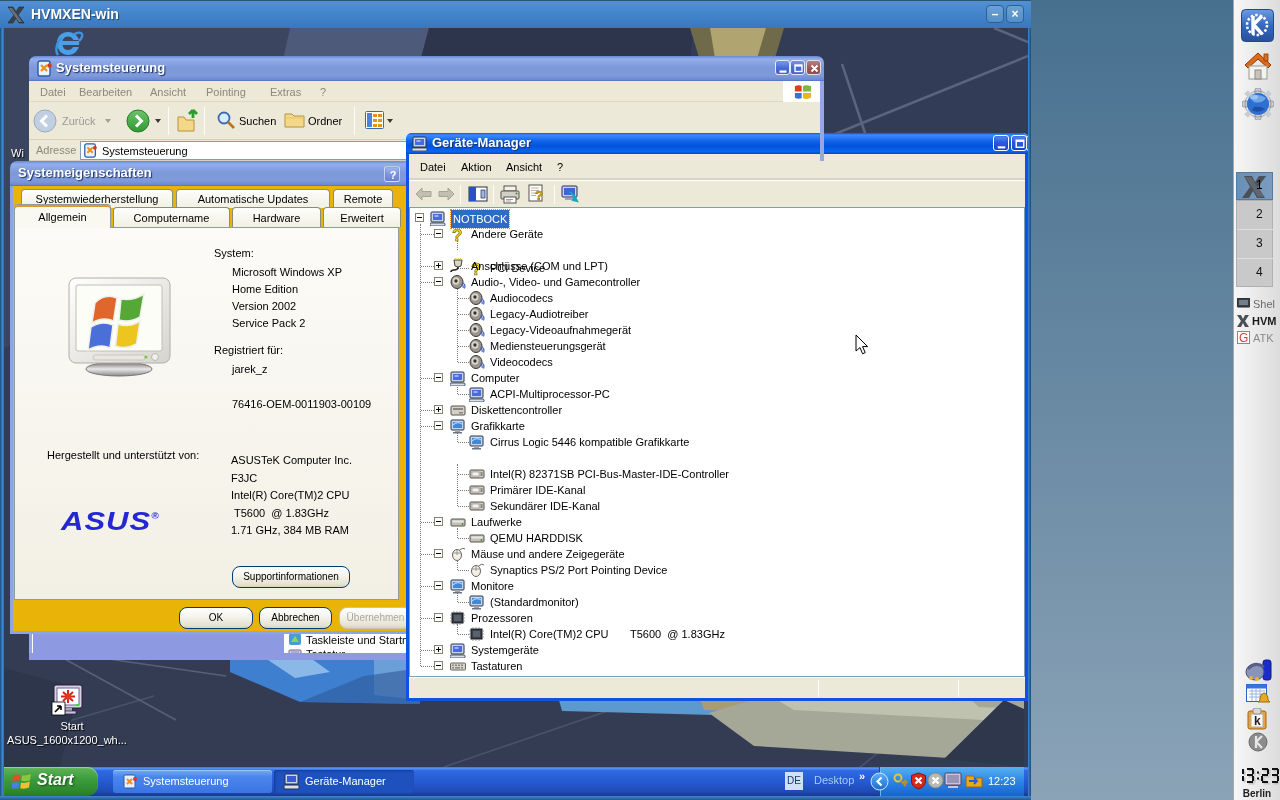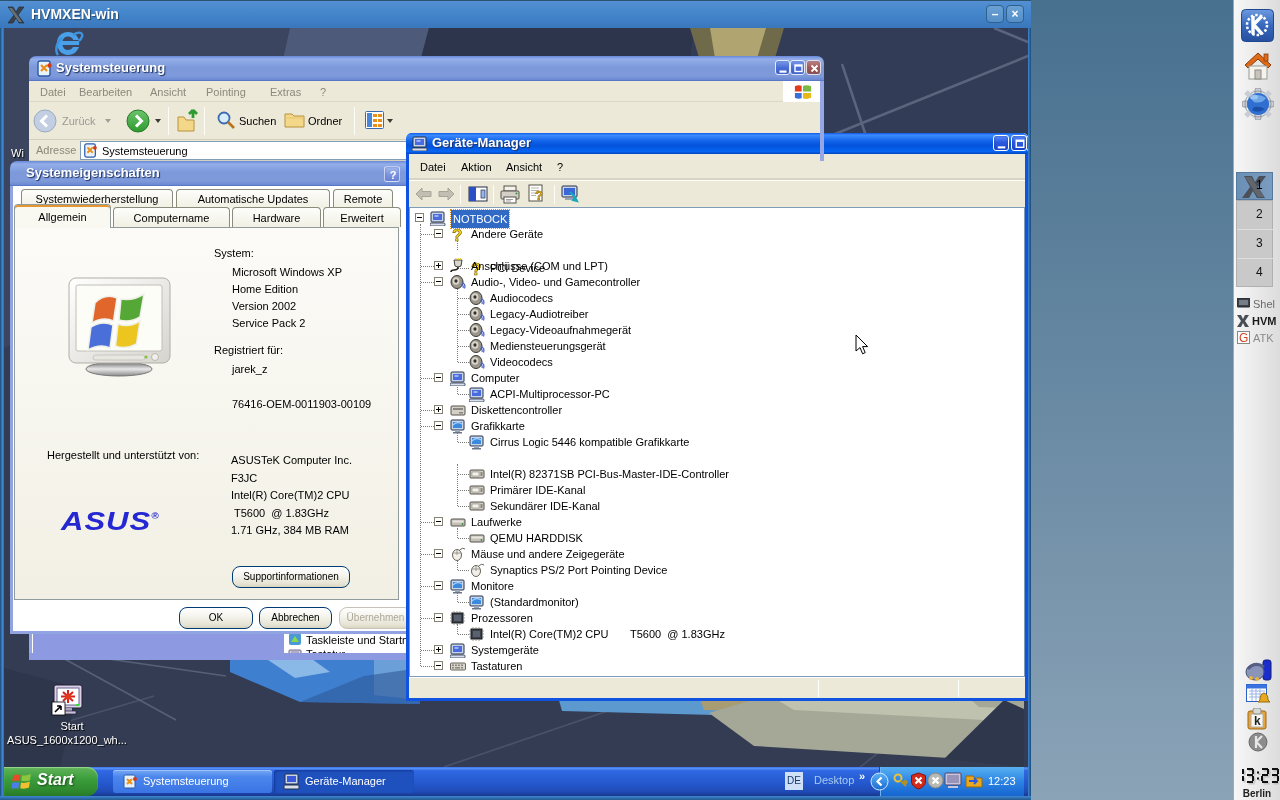--- a/index.html
+++ b/index.html
@@ -367,26 +367,26 @@
               <rect x="1" y="4" width="12" height="7" rx="1" fill="#d8d4e8" stroke="#6a6488"></rect>
               <path d="M3 6 H11 M3 8 H11" stroke="#8a84a8" stroke-width="1"></path>
             </svg>
           <span class="ui" style="left:274px;top:487px;">Tastatur</span>
         </div>
         <div class="abs" style="left:0;top:597px;width:795px;height:7px;background:#8d99e0;"></div>
       </div>
 
       <div id="sysprop" class="abs" style="left:6px;top:133px;width:402px;height:473px;border-radius:7px 7px 0 0;">
         <div class="abs lunatitle-i" style="left:0;top:0;width:402px;height:25px;border-radius:7px 7px 0 0;box-shadow:inset 0 -1px 0 #5a78c8;">
-          <span class="abs wtext" style="left:16px;top:4px;">Systemeigenschaften</span>
+          <span class="abs wtext" style="left:8px;top:4px;">Systemeigenschaften</span>
           <span class="cbtn" style="left:374px;top:5px;width:16px;height:16px;">
               <span class="abs" style="left:0;top:0;width:16px;height:16px;font-size:11px;font-weight:bold;color:#fff;text-align:center;line-height:16px;">?</span>
             </span>
         </div>
-        <div class="abs" style="left:0;top:25px;width:402px;height:445px;background:#ffffff;border-left:3px solid #8fa4e0;border-right:3px solid #8fa4e0;">
+        <div class="abs" style="left:0;top:25px;width:402px;height:445px;background:#eab308;border-left:3px solid #8fa4e0;border-right:3px solid #8fa4e0;">
 
           <div class="tabb" style="left:8px;top:3px;width:152px;height:19px;line-height:19px;">Systemwiederherstellung</div>
           <div class="tabb" style="left:163px;top:3px;width:154px;height:19px;line-height:19px;">Automatische Updates</div>
           <div class="tabb" style="left:320px;top:3px;width:60px;height:19px;line-height:19px;">Remote</div>
 
           <div class="tabb" style="left:100px;top:21px;width:117px;height:20px;line-height:20px;">Computername</div>
           <div class="tabb" style="left:219px;top:21px;width:89px;height:20px;line-height:20px;">Hardware</div>
           <div class="tabb" style="left:310px;top:21px;width:78px;height:20px;line-height:20px;">Erweitert</div>
           <div class="tabb" style="left:1px;top:18px;width:97px;height:24px;line-height:24px;background:#f9f8f1;border-color:#919b9c;box-shadow:inset 0 2px 0 #e5962e;z-index:2;">Allgemein</div>
 

